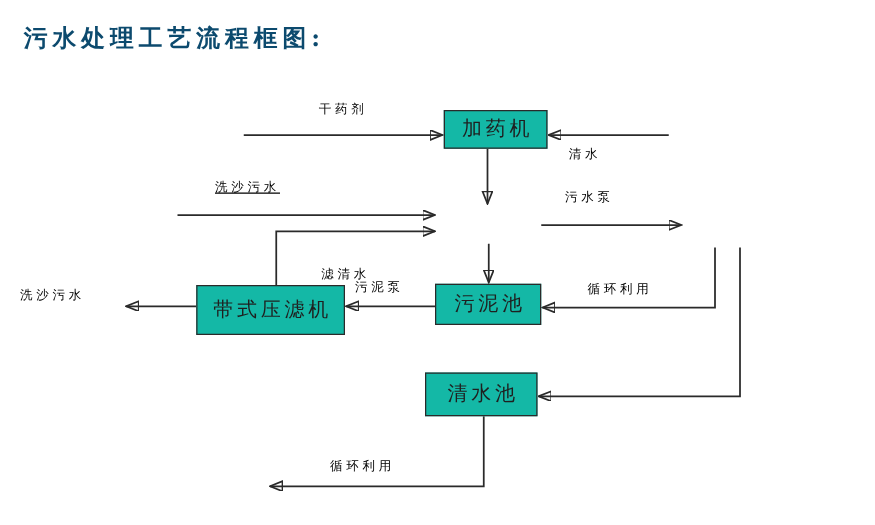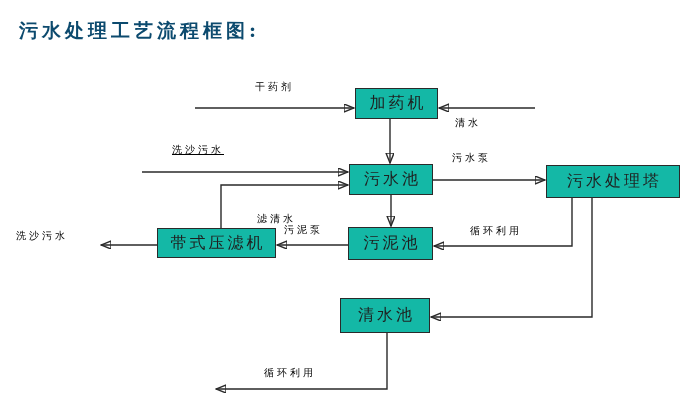--- a/index.html
+++ b/index.html
@@ -50,21 +50,21 @@
     font-size: 10px;
     letter-spacing: 3px;
     white-space: nowrap;
     color: #000000;
   }
   
   #n-dosing  { left: 355px; top:  88px; width:  83px; height: 31px; }
   #n-sewage  { left: 349px; top: 164px; width:  84px; height: 31px; }
   #n-tower   { left: 546px; top: 165px; width: 134px; height: 33px; }
   #n-sludge  { left: 348px; top: 227px; width:  85px; height: 33px; }
-  #n-press   { left: 157px; top: 228px; width: 119px; height: 30px; }
+  #n-press   { left: 157px; top: 228px; width: 119px; height: 40px; }
   #n-clean   { left: 340px; top: 298px; width:  90px; height: 35px; }
   
   #l-dry        { left: 255px; top:  80px; }
   #l-cleanwater { left: 455px; top:  84px; margin-top: 32px; }
   #l-sand       { left: 172px; top: 143px; text-decoration: underline; }
   #l-sewagepump { left: 452px; top: 151px; }
   #l-filtered   { left: 257px; top: 190px; margin-top: 22px; }
   #l-sludgepump { left: 284px; top: 223px; }
   #l-bottom     { left: 470px; top: 224px; }
   #l-mudcake    { left: 16px;  top: 229px; }
@@ -91,22 +91,20 @@
     <path d="M433,180 L545,180" marker-end="url(#arr)"></path>
     <path d="M391,195 L391,226" marker-end="url(#arr)"></path>
     <path d="M572,198 L572,246 L434,246" marker-end="url(#arr)"></path>
     <path d="M348,245 L277,245" marker-end="url(#arr)"></path>
     <path d="M157,245 L101,245" marker-end="url(#arr)"></path>
     <path d="M592,198 L592,317 L431,317" marker-end="url(#arr)"></path>
     <path d="M387,333 L387,389 L216,389" marker-end="url(#arr)"></path>
   </svg>
 
   <div class="node" id="n-dosing">加药机</div>
-  <div class="node" id="n-sewage">污水池</div>
-  <div class="node" id="n-tower">污水处理塔</div>
   <div class="node" id="n-sludge">污泥池</div>
   <div class="node" id="n-press">带式压滤机</div>
   <div class="node" id="n-clean">清水池</div>
 
   <span class="flabel" id="l-dry">干药剂</span>
   <span class="flabel" id="l-cleanwater">清水</span>
   <span class="flabel" id="l-sand">洗沙污水</span>
   <span class="flabel" id="l-sewagepump">污水泵</span>
   <span class="flabel" id="l-filtered">滤清水</span>
   <span class="flabel" id="l-sludgepump">污泥泵</span>

